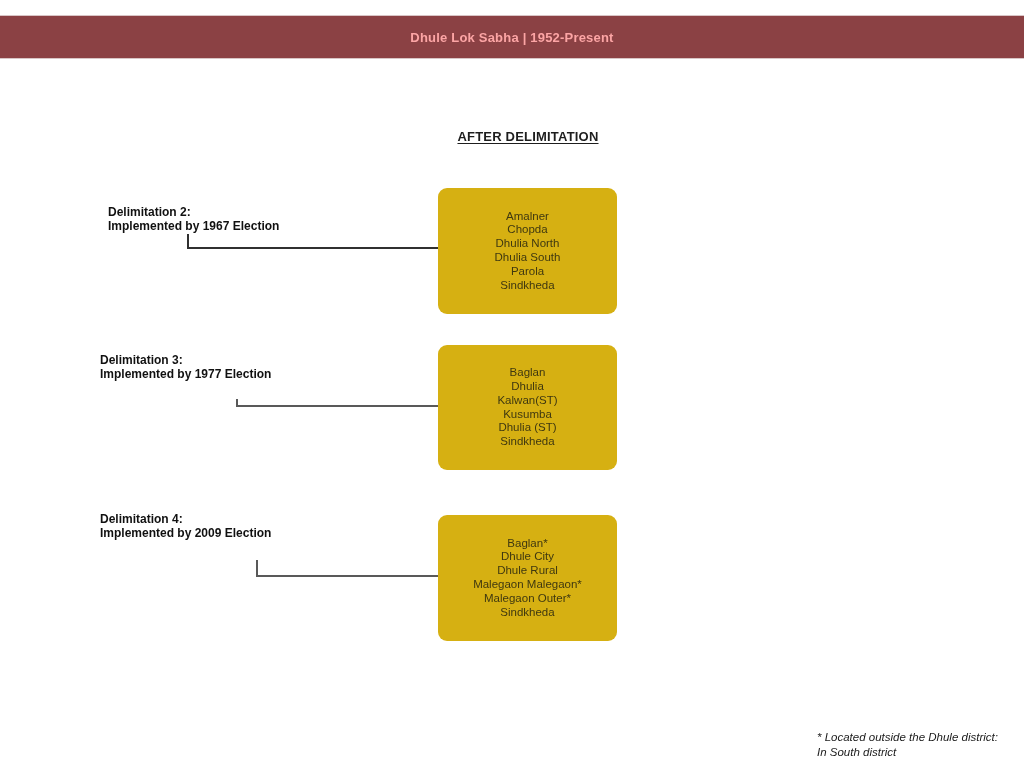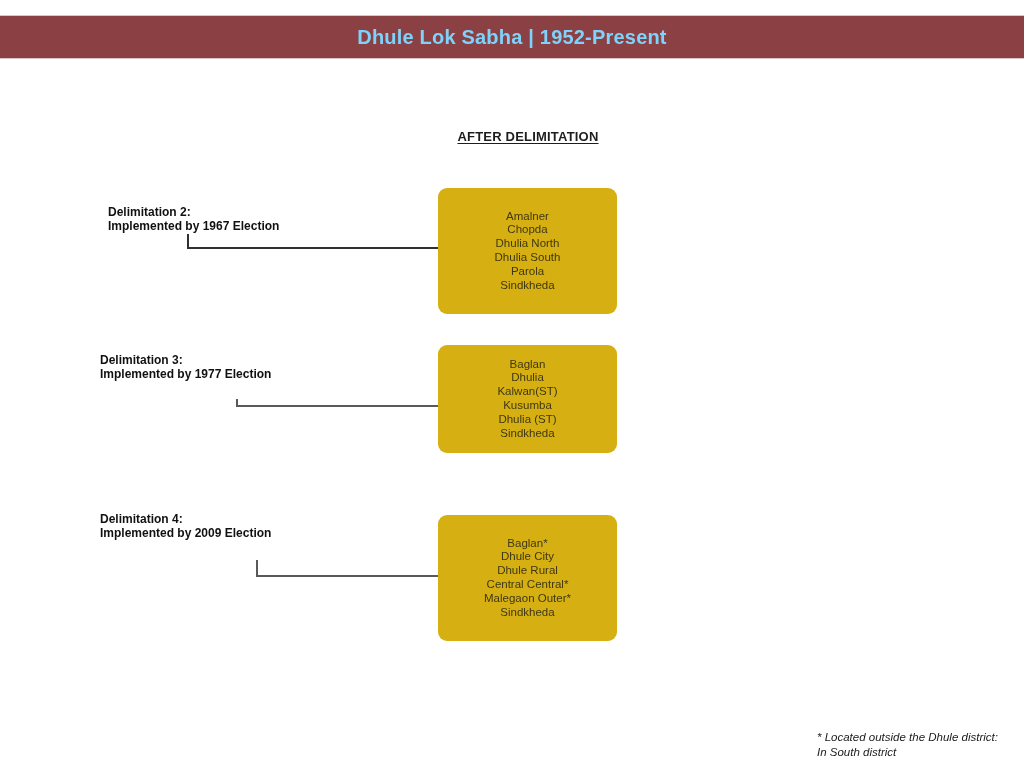--- a/index.html
+++ b/index.html
@@ -15,22 +15,22 @@
   
   .header-bar {
     left: 0; top: 15px;
     width: 1024px; height: 44px;
     background: #8B4144;
     border-top: 1px solid #D9C5C6;
     border-bottom: 1px solid #D9C5C6;
     display: flex; align-items: center; justify-content: center;
   }
   .header-title {
-    color: #7dd3fc;
-    font-size: 20px;
+    color: #fca5a5;
+    font-size: 13px;
     font-weight: bold;
     letter-spacing: 0.2px;
   }
 
   
   .section-heading {
     left: 328px; top: 129px;
     width: 400px;
     text-align: center;
     color: #1E1E1E;
@@ -71,21 +71,21 @@
     width: 179px;
     background: #D6B012;
     border-radius: 9px;
     display: flex;
     flex-direction: column;
     align-items: center;
     justify-content: center;
     text-align: center;
   }
   .box-1 { top: 188px; height: 126px; }
-  .box-2 { top: 345px; height: 108px; }
+  .box-2 { top: 345px; height: 125px; }
   .box-3 { top: 515px; height: 126px; }
   .const-box span {
     display: block;
     color: #3F3810;
     font-size: 11.5px;
     line-height: 13.8px;
     white-space: nowrap;
   }
 
   
@@ -139,21 +139,21 @@
 
 <div class="abs group-label label-3">
   <div>Delimitation 4:</div>
   <div>Implemented by 2009 Election</div>
 </div>
 <div class="abs connector connector-3"></div>
 <div class="abs const-box box-3">
   <span>Baglan*</span>
   <span>Dhule City</span>
   <span>Dhule Rural</span>
-  <span>Central Central*</span>
+  <span>Malegaon Malegaon*</span>
   <span>Malegaon Outer*</span>
   <span>Sindkheda</span>
 </div>
 
 <div class="abs footnote">
   <div>* Located outside the Dhule district:</div>
   <div>In South district</div>
 </div>
 
 </body></html>

